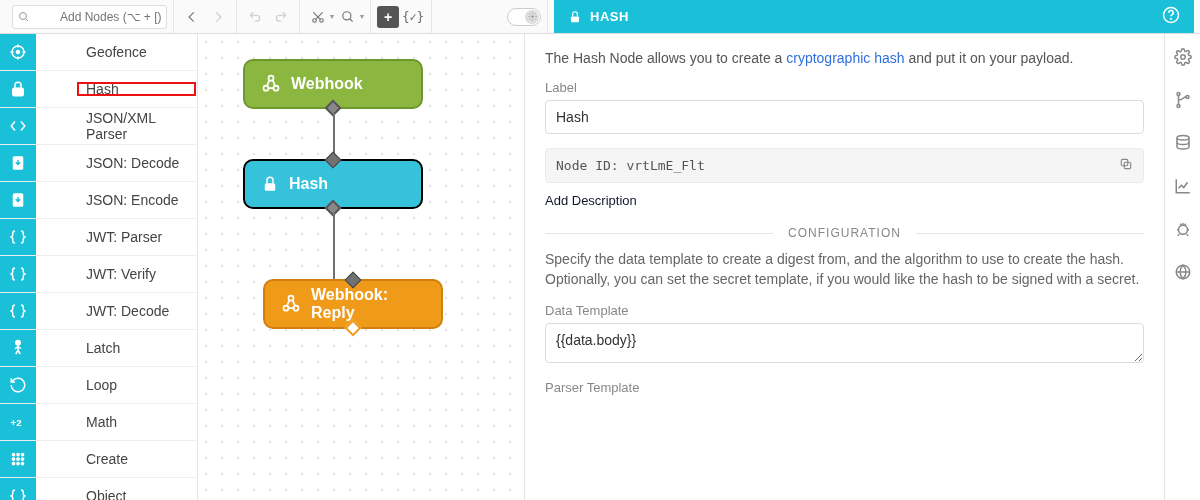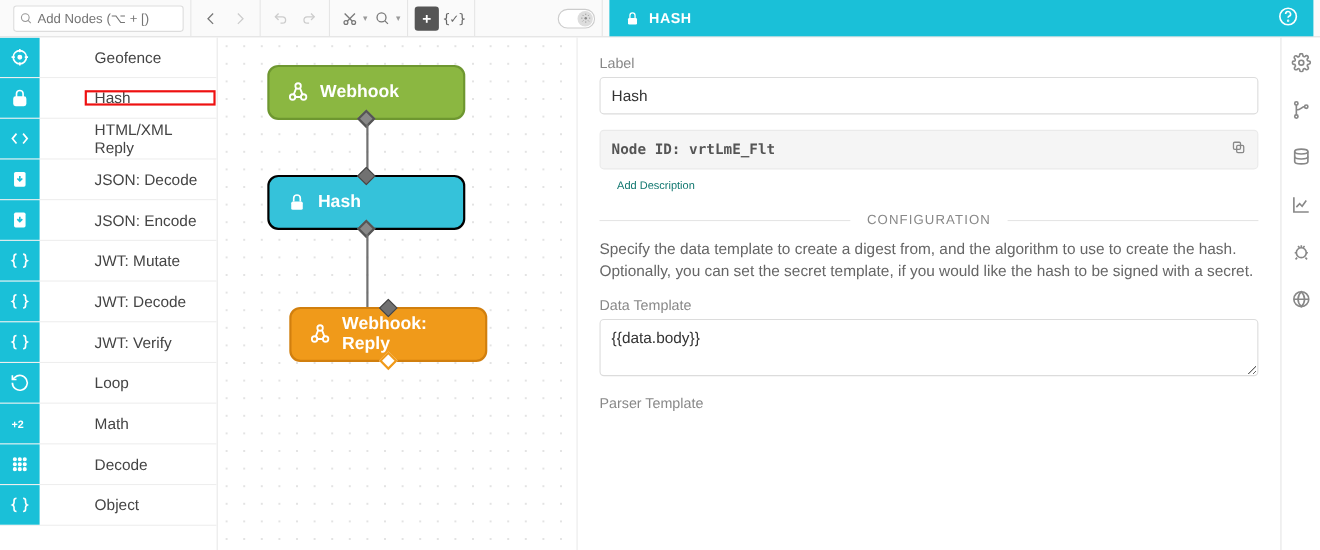--- a/index.html
+++ b/index.html
@@ -1,21 +1,21 @@
 <!DOCTYPE html>
 <html><head>
 <meta charset="utf-8">
 <style>
 * { box-sizing: border-box; margin: 0; padding: 0; }
 body { font-family: -apple-system, BlinkMacSystemFont, "Segoe UI", Helvetica, Arial, sans-serif; font-size: 14px; color: #333; background: #fff; overflow: hidden; width: 1200px; height: 500px; }
 .app { display: flex; flex-direction: column; width: 1200px; height: 500px; }
 .topbar { display: flex; align-items: center; height: 34px; border-bottom: 1px solid #ddd; background: #fafafa; padding: 0 6px; }
 .topbar .toolbar-group { display: flex; align-items: center; gap: 2px; padding: 0 6px; border-right: 1px solid #e5e5e5; height: 100%; }
 .topbar .toolbar-group:last-child { border-right: none; }
-.search-wrap { display: flex; align-items: center; border: 1px solid #ddd; border-radius: 3px; background: #fff; height: 24px; width: 155px; padding: 0 5px; }
+.search-wrap { display: flex; align-items: center; border: 1px solid #ddd; border-radius: 3px; background: #fff; height: 24px; width: 155px; padding: 0 5px; gap: 26px; }
 .search-wrap svg { flex: 0 0 auto; }
 .search-wrap input { border: none; outline: none; font-size: 12px; width: 100%; margin-left: 4px; color: #555; }
 .icon-btn { width: 24px; height: 24px; display: inline-flex; align-items: center; justify-content: center; border: none; background: transparent; border-radius: 3px; cursor: pointer; color: #888; }
 .icon-btn.disabled { color: #ccc; cursor: default; }
 .dd-caret { font-size: 8px; color: #999; margin-left: -2px; }
 .add-btn { width: 22px; height: 22px; display: flex; align-items: center; justify-content: center; background: #555; color: #fff; border-radius: 3px; border: none; cursor: pointer; font-size: 14px; font-weight: bold; }
 .braces-btn { font-family: monospace; font-size: 12px; color: #666; }
 .toggle { width: 34px; height: 18px; border: 1px solid #ccc; border-radius: 10px; background: #fff; position: relative; margin-left: auto; cursor: pointer; }
 .toggle .knob { position: absolute; right: 1px; top: 1px; width: 14px; height: 14px; border-radius: 50%; background: #ddd; display: flex; align-items: center; justify-content: center; }
 .topbar-panelhdr { background: #1ac0d8; color: #fff; display: flex; align-items: center; height: 100%; padding: 0 14px; flex: 0 0 640px; margin-left: 6px; }
@@ -36,24 +36,24 @@
 .port { position: absolute; width: 12px; height: 12px; background: #717171; border: 1px solid #444; left: 50%; transform: translateX(-50%) rotate(45deg); }
 .port.bottom { bottom: -7px; }
 .port.top { top: -7px; }
 .port.diamond-out { background: #fff; border: 2px solid #f09a1a; }
 .port.diamond-mid { background: #888; border: 2px solid #555; }
 .panel { flex: 0 0 640px; border-left: 1px solid #e5e5e5; background: #fff; overflow-y: auto; padding: 16px 20px; color: #555; }
 .panel a { color: #2f6fe0; text-decoration: none; }
 .panel .desc { font-size: 14px; margin-bottom: 14px; }
 .panel .field-label { font-size: 13px; color: #888; margin-bottom: 5px; }
 .panel input[type=text], .panel textarea, .panel .select { width: 100%; border: 1px solid #dcdcdc; border-radius: 4px; padding: 8px 10px; font-size: 14px; font-family: inherit; color: #333; background: #fff; }
-.panel textarea { resize: vertical; height: 52px; }
-.panel .node-id-row { display: flex; align-items: center; background: #f5f5f5; border: 1px solid #eaeaea; border-radius: 4px; padding: 8px 10px; margin-top: 10px; font-family: "Menlo","Consolas",monospace; font-size: 13px; color: #555; font-weight: bold; }
+.panel textarea { resize: vertical; height: 40px; }
+.panel .node-id-row { display: flex; align-items: center; background: #f5f5f5; border: 1px solid #eaeaea; border-radius: 4px; padding: 8px 10px; margin-top: 10px; font-family: "Menlo","Consolas",monospace; font-size: 13px; color: #555; }
 .panel .node-id-row .copy { margin-left: auto; cursor: pointer; color: #888; }
-.panel .add-desc { color: #0f766e; font-size: 10px; margin-top: 10px; display: inline-block; cursor: pointer; margin-left: 16px; }
+.panel .add-desc { color: #0f172a; font-size: 13px; margin-top: 10px; display: inline-block; cursor: pointer; }
 .panel .section-hdr { text-align: center; color: #888; font-size: 12px; letter-spacing: 1px; margin: 18px 0 10px; position: relative; }
 .panel .section-hdr:before, .panel .section-hdr:after { content: ""; position: absolute; top: 50%; width: 38%; height: 1px; background: #e5e5e5; }
 .panel .section-hdr:before { left: 0; } .panel .section-hdr:after { right: 0; }
 .panel .config-desc { font-size: 14px; color: #666; margin-bottom: 14px; line-height: 1.4; }
 .panel .field-block { margin-bottom: 14px; }
 .panel .select { display: flex; align-items: center; cursor: pointer; }
 .panel .select .chev { margin-left: auto; color: #888; }
 .rail { flex: 0 0 36px; border-left: 1px solid #e5e5e5; display: flex; flex-direction: column; align-items: center; padding-top: 14px; gap: 22px; background: #fff; }
 .rail .ricon { color: #888; cursor: pointer; }
 </style>
@@ -167,21 +167,21 @@
           </div>
           <div class="label-cell">Hash</div>
         </div>
         <div class="palette-item">
           <div class="icon-cell">
             <svg width="18" height="18" viewBox="0 0 24 24" fill="none" stroke="#fff" stroke-width="2">
               <polyline points="8 6 3 12 8 18"></polyline>
               <polyline points="16 6 21 12 16 18"></polyline>
             </svg>
           </div>
-          <div class="label-cell">HTML/XML Reply</div>
+          <div class="label-cell">JSON/XML Parser</div>
         </div>
         <div class="palette-item">
           <div class="icon-cell">
             <svg width="18" height="18" viewBox="0 0 24 24" fill="none" stroke="#fff" stroke-width="2">
               <rect x="5" y="3" width="14" height="18" rx="2" fill="#fff" stroke="none"></rect>
               <path d="M12 8v6M9 11l3 3 3-3" stroke="#1ac0d8"></path>
             </svg>
           </div>
           <div class="label-cell">JSON: Decode</div>
         </div>
@@ -193,37 +193,46 @@
             </svg>
           </div>
           <div class="label-cell">JSON: Encode</div>
         </div>
         <div class="palette-item">
           <div class="icon-cell">
             <svg width="18" height="18" viewBox="0 0 24 24" fill="none" stroke="#fff" stroke-width="2">
               <path d="M8 4c-2 0-3 1-3 3v2c0 2-2 3-2 3s2 1 2 3v2c0 2 1 3 3 3M16 4c2 0 3 1 3 3v2c0 2 2 3 2 3s-2 1-2 3v2c0 2-1 3-3 3"></path>
             </svg>
           </div>
-          <div class="label-cell">JWT: Mutate</div>
+          <div class="label-cell">JWT: Parser</div>
         </div>
         <div class="palette-item">
           <div class="icon-cell">
             <svg width="18" height="18" viewBox="0 0 24 24" fill="none" stroke="#fff" stroke-width="2">
               <path d="M8 4c-2 0-3 1-3 3v2c0 2-2 3-2 3s2 1 2 3v2c0 2 1 3 3 3M16 4c2 0 3 1 3 3v2c0 2 2 3 2 3s-2 1-2 3v2c0 2-1 3-3 3"></path>
             </svg>
           </div>
+          <div class="label-cell">JWT: Verify</div>
+        </div>
+        <div class="palette-item">
+          <div class="icon-cell">
+            <svg width="18" height="18" viewBox="0 0 24 24" fill="none" stroke="#fff" stroke-width="2">
+              <path d="M8 4c-2 0-3 1-3 3v2c0 2-2 3-2 3s2 1 2 3v2c0 2 1 3 3 3M16 4c2 0 3 1 3 3v2c0 2 2 3 2 3s-2 1-2 3v2c0 2-1 3-3 3"></path>
+            </svg>
+          </div>
           <div class="label-cell">JWT: Decode</div>
         </div>
         <div class="palette-item">
           <div class="icon-cell">
             <svg width="18" height="18" viewBox="0 0 24 24" fill="none" stroke="#fff" stroke-width="2">
-              <path d="M8 4c-2 0-3 1-3 3v2c0 2-2 3-2 3s2 1 2 3v2c0 2 1 3 3 3M16 4c2 0 3 1 3 3v2c0 2 2 3 2 3s-2 1-2 3v2c0 2-1 3-3 3"></path>
-            </svg>
-          </div>
-          <div class="label-cell">JWT: Verify</div>
+              <circle cx="12" cy="5" r="3" fill="#fff"></circle>
+              <path d="M12 8v7M12 10l-4 3M12 10l4 3M12 15l-3 5M12 15l3 5"></path>
+            </svg>
+          </div>
+          <div class="label-cell">Latch</div>
         </div>
         <div class="palette-item">
           <div class="icon-cell">
             <svg width="18" height="18" viewBox="0 0 24 24" fill="none" stroke="#fff" stroke-width="2">
               <path d="M3 12a9 9 0 1 0 3-6.7L3 8"></path>
               <polyline points="3 3 3 8 8 8"></polyline>
             </svg>
           </div>
           <div class="label-cell">Loop</div>
         </div>
@@ -242,21 +251,21 @@
               <circle cx="12" cy="6" r="1.5" fill="#fff"></circle>
               <circle cx="18" cy="6" r="1.5" fill="#fff"></circle>
               <circle cx="6" cy="12" r="1.5" fill="#fff"></circle>
               <circle cx="12" cy="12" r="1.5" fill="#fff"></circle>
               <circle cx="18" cy="12" r="1.5" fill="#fff"></circle>
               <circle cx="6" cy="18" r="1.5" fill="#fff"></circle>
               <circle cx="12" cy="18" r="1.5" fill="#fff"></circle>
               <circle cx="18" cy="18" r="1.5" fill="#fff"></circle>
             </svg>
           </div>
-          <div class="label-cell">Decode</div>
+          <div class="label-cell">Create</div>
         </div>
         <div class="palette-item">
           <div class="icon-cell">
             <svg width="18" height="18" viewBox="0 0 24 24" fill="none" stroke="#fff" stroke-width="2">
               <path d="M8 4c-2 0-3 1-3 3v2c0 2-2 3-2 3s2 1 2 3v2c0 2 1 3 3 3M16 4c2 0 3 1 3 3v2c0 2 2 3 2 3s-2 1-2 3v2c0 2-1 3-3 3"></path>
             </svg>
           </div>
           <div class="label-cell">Object</div>
         </div>
       </div>
@@ -290,20 +299,23 @@
             <circle cx="18" cy="17" r="3"></circle>
             <circle cx="12" cy="5" r="3"></circle>
             <path d="M10 7l-3 8M14 7l3 8M8 17h8"></path>
           </svg>
         <span>Webhook: Reply</span>
         <div class="port bottom diamond-out"></div>
       </div>
     </div>
 
     <div class="panel">
+      <p class="desc">
+        <span>The Hash Node allows you to create a </span><a href="#">cryptographic hash</a><span> and put it on your payload.</span>
+      </p>
       <div class="field-block">
         <div class="field-label">Label</div>
         <input type="text" id="label-input" value="Hash" style="">
       </div>
       <div class="node-id-row">
         <span>Node ID:</span>&nbsp;
         <span>vrtLmE_Flt</span>
         <span class="copy"><svg width="14" height="14" viewBox="0 0 24 24" fill="none" stroke="#888" stroke-width="2">
               <rect x="9" y="9" width="11" height="11" rx="2"></rect>
               <rect x="4" y="4" width="11" height="11" rx="2"></rect>

